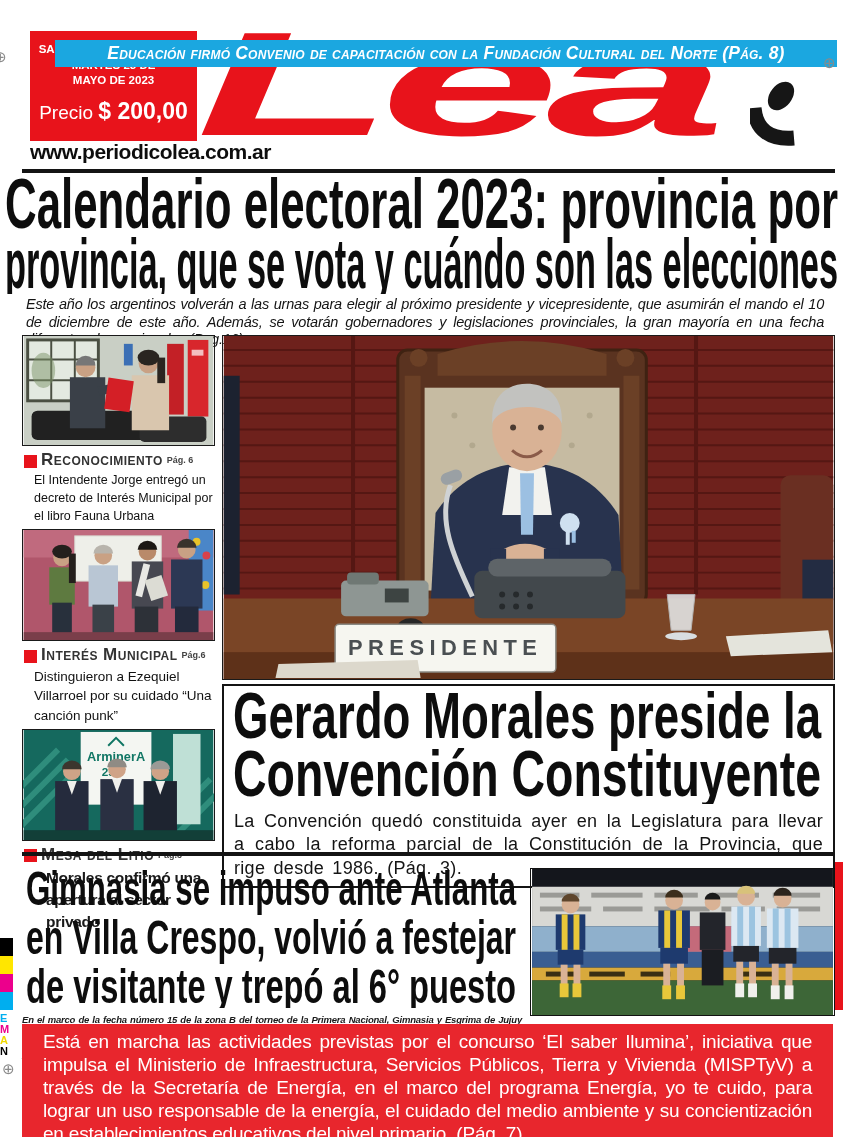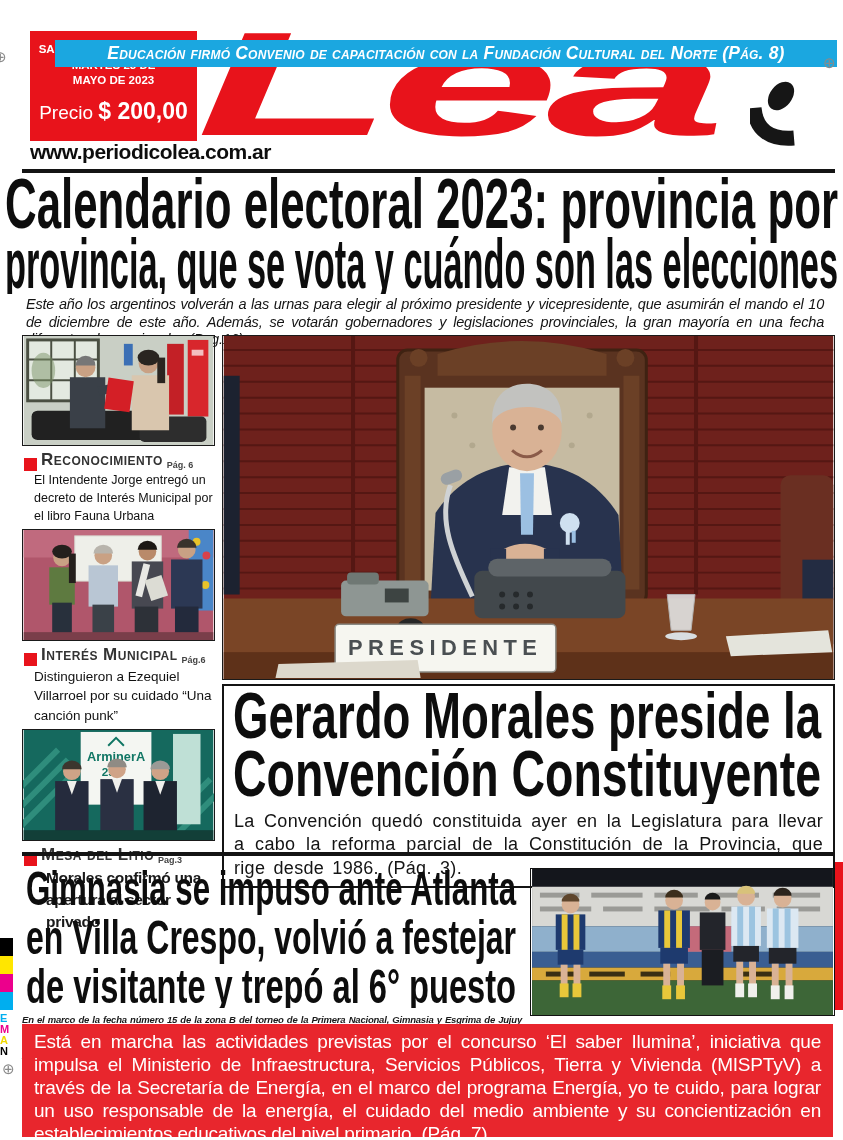--- a/index.html
+++ b/index.html
@@ -54,21 +54,21 @@
   .lead-deck {
     position:absolute; left:26px; top:296px; width:798px;
     font-size:14.5px; font-style:italic; line-height:1.22; color:#141414;
     text-align:justify; letter-spacing:-.2px;
   }
 
   
   .content-row { position:absolute; left:22px; top:335px; width:813px; display:flex; gap:7px; }
   .sidebar { width:193px; display:flex; flex-direction:column; }
   .sb-photo { width:193px; border:1px solid #1a1a1a; display:block; }
-  .sb-head { display:flex; align-items:flex-end; gap:4px; margin:4px 0 1px 2px; }
+  .sb-head { display:flex; align-items:center; gap:4px; margin:4px 0 1px 2px; }
   .lea-mark { position:relative; top:1px; width:13px; height:13px; background:#e8131b; flex:0 0 13px; }
   .sb-title {
     font-variant:small-caps; font-weight:bold; font-size:17px;
     letter-spacing:.5px; color:#333; white-space:nowrap;
   }
   .sb-pageref { font-size:9px; font-weight:bold; color:#444; }
   .sb-text { font-size:12.5px; line-height:1.42; color:#111; margin:1px 0 4px 12px; }
   .sb-text.mid { font-size:13.5px; }
   .sb-text.bold { font-size:15.5px; font-weight:bold; letter-spacing:-.3px; margin-left:24px; color:#1a1a1a; }
 
@@ -86,21 +86,21 @@
   .sports-deck {
     font-size:9.5px; font-style:italic; font-weight:bold; line-height:1.18;
     color:#1a1a1a; text-align:justify; margin-top:2px; letter-spacing:-.2px;
   }
   .sports-photo { width:305px; height:148px; border:1px solid #111; display:block; margin-left:8px; }
   .right-red-strip { position:absolute; left:835px; top:862px; width:8px; height:148px; background:#e8131b; }
 
   
   .bottom-box {
     position:absolute; left:22px; top:1024px; width:811px; height:113px;
-    background:#e8262d; color:#fff; padding:7px 12px;
+    background:#e8262d; color:#fff; padding:7px 21px;
     font-size:19px; line-height:1.21; text-align:justify; letter-spacing:-.2px;
   }
 
   
   .cmyk-strip { position:absolute; left:0; top:938px; width:13px; }
   .cmyk-strip div { width:13px; height:18px; }
   .plate-letters { position:absolute; left:0; top:1013px; width:14px; font-size:11px; font-weight:bold; line-height:1.0; }
 </style>
 </head>
 <body>

